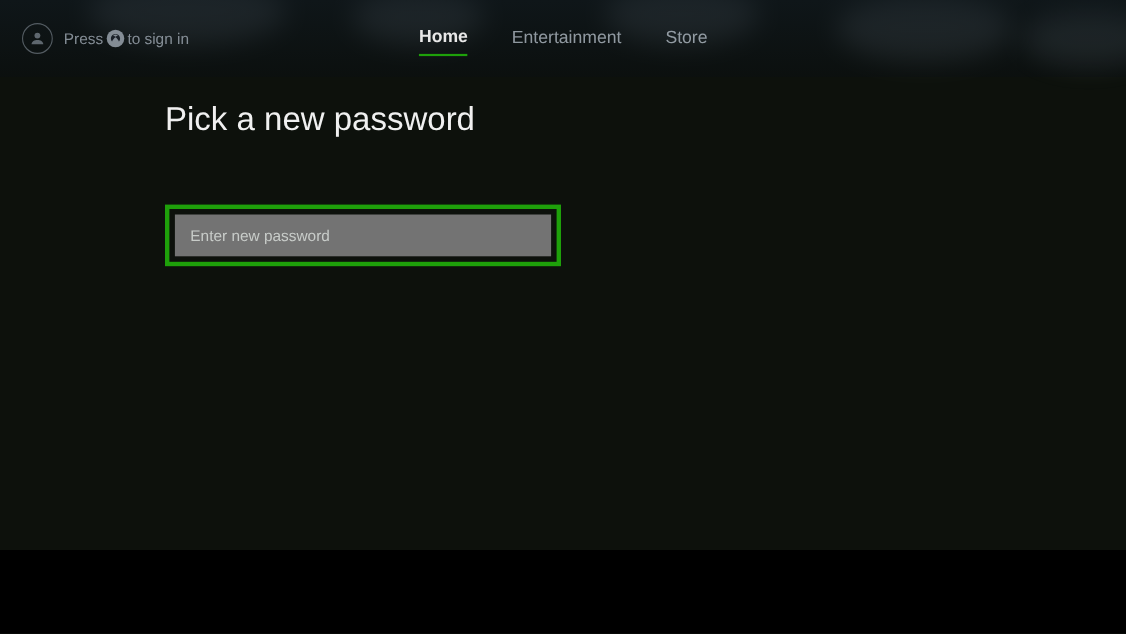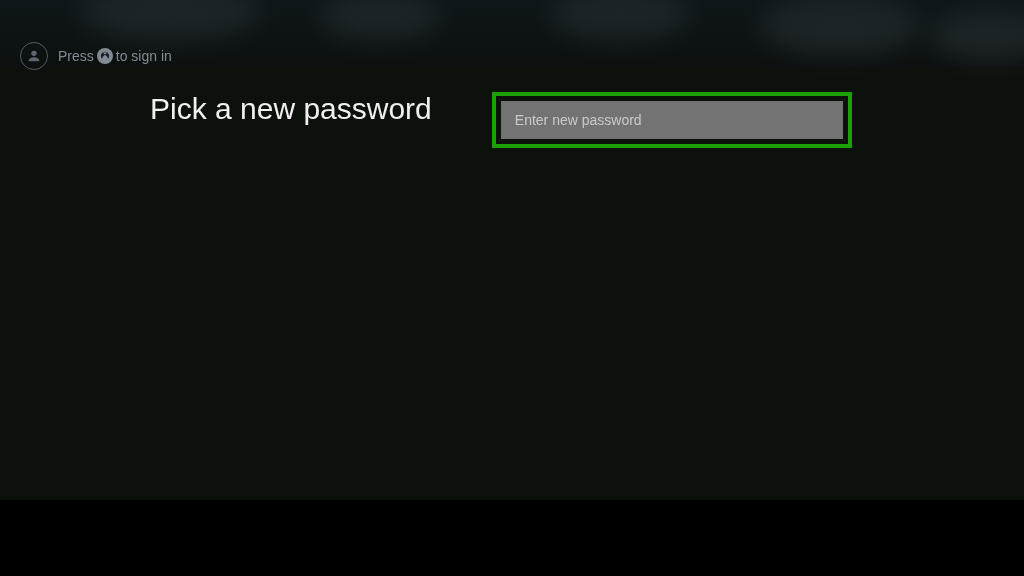--- a/index.html
+++ b/index.html
@@ -13,21 +13,21 @@
       background: #0a0e0a;
       font-family: "Segoe UI", Arial, sans-serif;
       overflow: hidden;
       position: relative;
     }
     .top-bar {
       width: 100%;
       height: 70px;
       background: linear-gradient(180deg, rgba(20,30,40,0.5) 0%, rgba(15,20,25,0.3) 100%);
       display: flex;
-      align-items: flex-end;
+      align-items: center;
       padding: 0 20px;
       position: relative;
     }
     .sign-in-area {
       display: flex;
       align-items: center;
       gap: 10px;
     }
     .avatar-circle {
       width: 28px;
@@ -82,20 +82,21 @@
       font-weight: 600;
       border-bottom: 2px solid #1ea00a;
     }
     .main-content {
       display: flex;
       padding-top: 22px;
       padding-left: 150px;
       gap: 60px;
       background: #0d110c;
       height: 430px;
+      flex-direction: column;
     }
     .page-title {
       color: #f0f0f0;
       font-size: 30px;
       font-weight: 300;
       white-space: nowrap;
     }
     .password-field-wrapper {
       border: 4px solid #1ea00a;
       padding: 5px;
@@ -155,20 +156,25 @@
       <span>Press</span>
       <span class="xbox-icon">
         <svg viewBox="0 0 24 24" width="10" height="10" fill="currentColor">
             <path d="M12 2C6.5 2 2 6.5 2 12c0 2.6 1 5 2.6 6.7 1-3.8 4.4-7.3 7.4-9.5 3 2.2 6.4 5.7 7.4 9.5C21 17 22 14.6 22 12c0-5.5-4.5-10-10-10zm-5.5 2.3C8 3.5 10 3 12 3s4 .5 5.5 1.3C15.8 5.5 13.5 7 12 8.3 10.5 7 8.2 5.5 6.5 4.3z"></path>
           </svg>
       </span>
       <span>to sign in</span>
     </div>
   </div>
 
+  <div class="nav-tabs">
+    <div class="nav-tab active">Home</div>
+    <div class="nav-tab">Entertainment</div>
+    <div class="nav-tab">Store</div>
+  </div>
 </div>
 
 <div class="main-content">
   <div class="page-title">Pick a new password</div>
   <div class="password-field-wrapper">
     <input type="text" class="password-input" placeholder="Enter new password" style="">
   </div>
 </div>
 
 <div class="bottom-black"></div>

